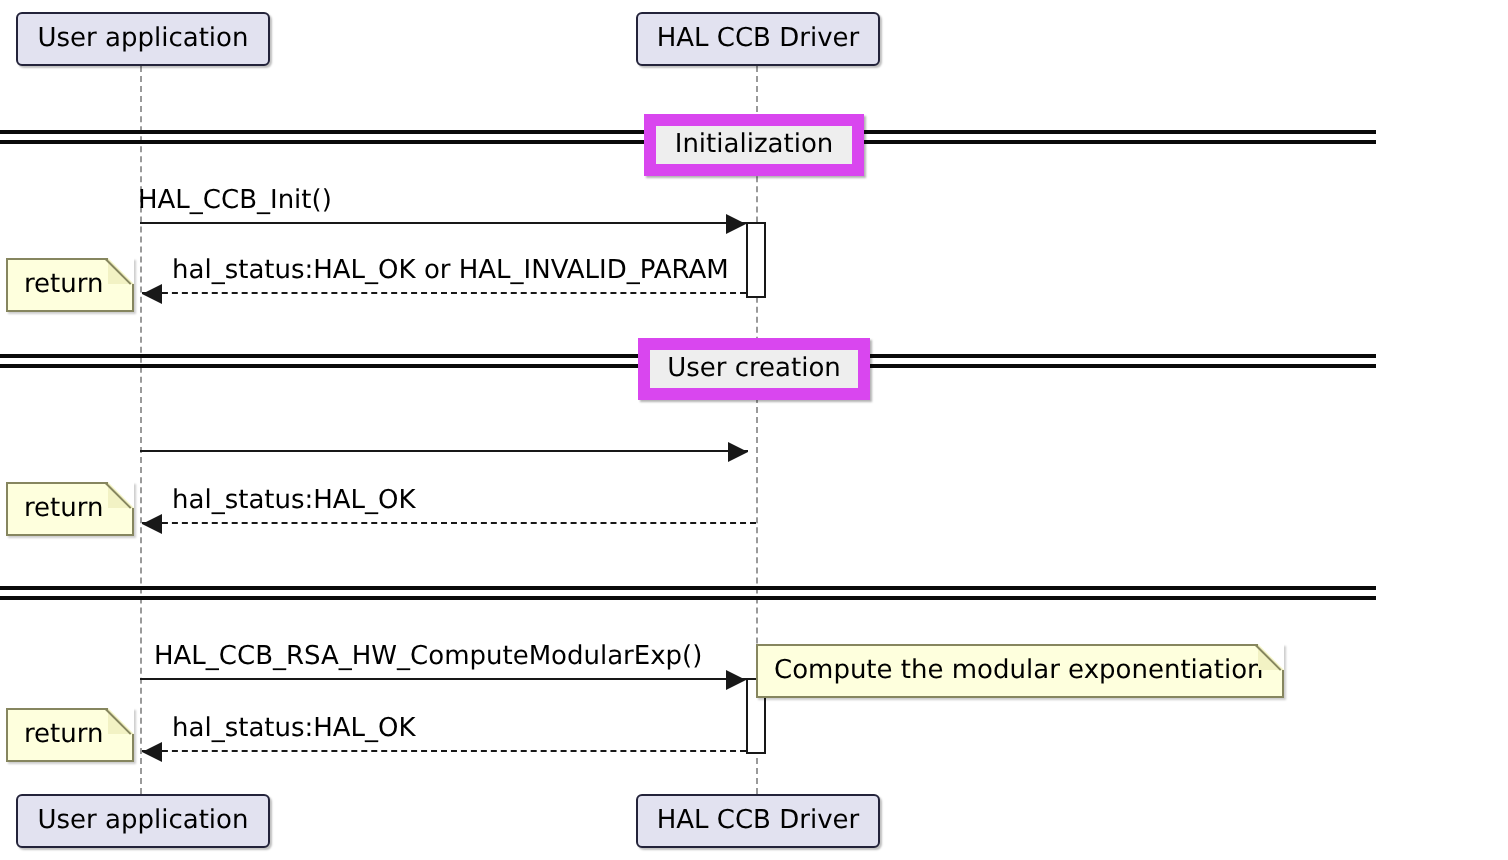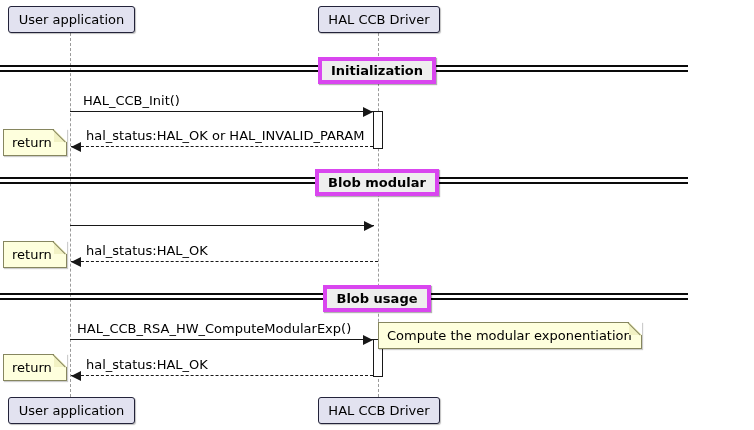--- a/index.html
+++ b/index.html
@@ -22,22 +22,22 @@
     box-shadow:1px 1px 1px rgba(0,0,0,0.25);
     white-space:nowrap;
   }
   .divider-line{
     position:absolute;left:0;width:754px;height:2px;background:#0a0a0a;
   }
   .divider-label-row{
     position:absolute;left:0;width:754px;display:flex;justify-content:center;
   }
   .divider-label{
-    background:#EEEEEE;border:4px solid #d946ef;
-    font-weight:bold;padding:2px 9px;white-space:nowrap;
+    background:#EEEEEE;border:6px solid #d946ef;
+    font-weight:normal;padding:2px 9px;white-space:nowrap;
     box-shadow:1px 1px 1px rgba(0,0,0,0.3);
   }
   .msg-label{position:absolute;white-space:nowrap;}
   .call-line{position:absolute;height:0;border-top:1px solid #181818;}
   .return-line{position:absolute;height:0;border-top:1px dashed #181818;}
   .arrow-right{
     position:absolute;width:0;height:0;
     border-left:10px solid #181818;
     border-top:5px solid transparent;border-bottom:5px solid transparent;
   }
@@ -83,56 +83,53 @@
   <div class="participant" style="left:318px;top:6px;width:122px;">
     <span>HAL CCB Driver</span>
   </div>
 
   <div class="divider-line" style="top:65px;"></div>
   <div class="divider-line" style="top:70px;"></div>
   <div class="divider-label-row" style="top:57px;">
     <span class="divider-label">Initialization</span>
   </div>
 
-  <div class="msg-label" style="left:83px;top:93px;">HAL_CCB_Init()</div>
+  <div class="msg-label" style="left:69px;top:93px;">HAL_CCB_Init()</div>
   <div class="call-line" style="left:70px;top:111px;width:303px;"></div>
   <div class="arrow-right" style="left:363px;top:107px;"></div>
 
   <div class="activation" style="left:373px;top:111px;height:38px;"></div>
 
 
   <div class="msg-label" style="left:86px;top:128px;">hal_status:HAL_OK or HAL_INVALID_PARAM</div>
   <div class="return-line" style="left:71px;top:146px;width:302px;"></div>
   <div class="arrow-left" style="left:71px;top:142px;"></div>
   <div class="note return-note" style="left:3px;top:129px;width:64px;height:27px;">
     <span>return</span>
   </div>
 
   <div class="divider-line" style="top:177px;"></div>
   <div class="divider-line" style="top:182px;"></div>
   <div class="divider-label-row" style="top:169px;">
-    <span class="divider-label">Blob modular</span>
+    <span class="divider-label">User creation</span>
   </div>
 
   <div class="call-line" style="left:70px;top:225px;width:304px;"></div>
   <div class="arrow-right" style="left:364px;top:221px;"></div>
 
 
   <div class="msg-label" style="left:86px;top:243px;">hal_status:HAL_OK</div>
   <div class="return-line" style="left:71px;top:261px;width:307px;"></div>
   <div class="arrow-left" style="left:71px;top:257px;"></div>
   <div class="note return-note" style="left:3px;top:241px;width:64px;height:27px;">
     <span>return</span>
   </div>
 
   <div class="divider-line" style="top:293px;"></div>
   <div class="divider-line" style="top:298px;"></div>
-  <div class="divider-label-row" style="top:285px;">
-    <span class="divider-label">Blob usage</span>
-  </div>
 
   <div class="msg-label" style="left:77px;top:321px;">HAL_CCB_RSA_HW_ComputeModularExp()</div>
   <div class="call-line" style="left:70px;top:339px;width:303px;"></div>
   <div class="arrow-right" style="left:363px;top:335px;"></div>
 
   <div class="activation" style="left:373px;top:339px;height:38px;"></div>
 
   <div class="note" style="left:378px;top:322px;width:264px;height:27px;">
     <span>Compute the modular exponentiation</span>
   </div>

